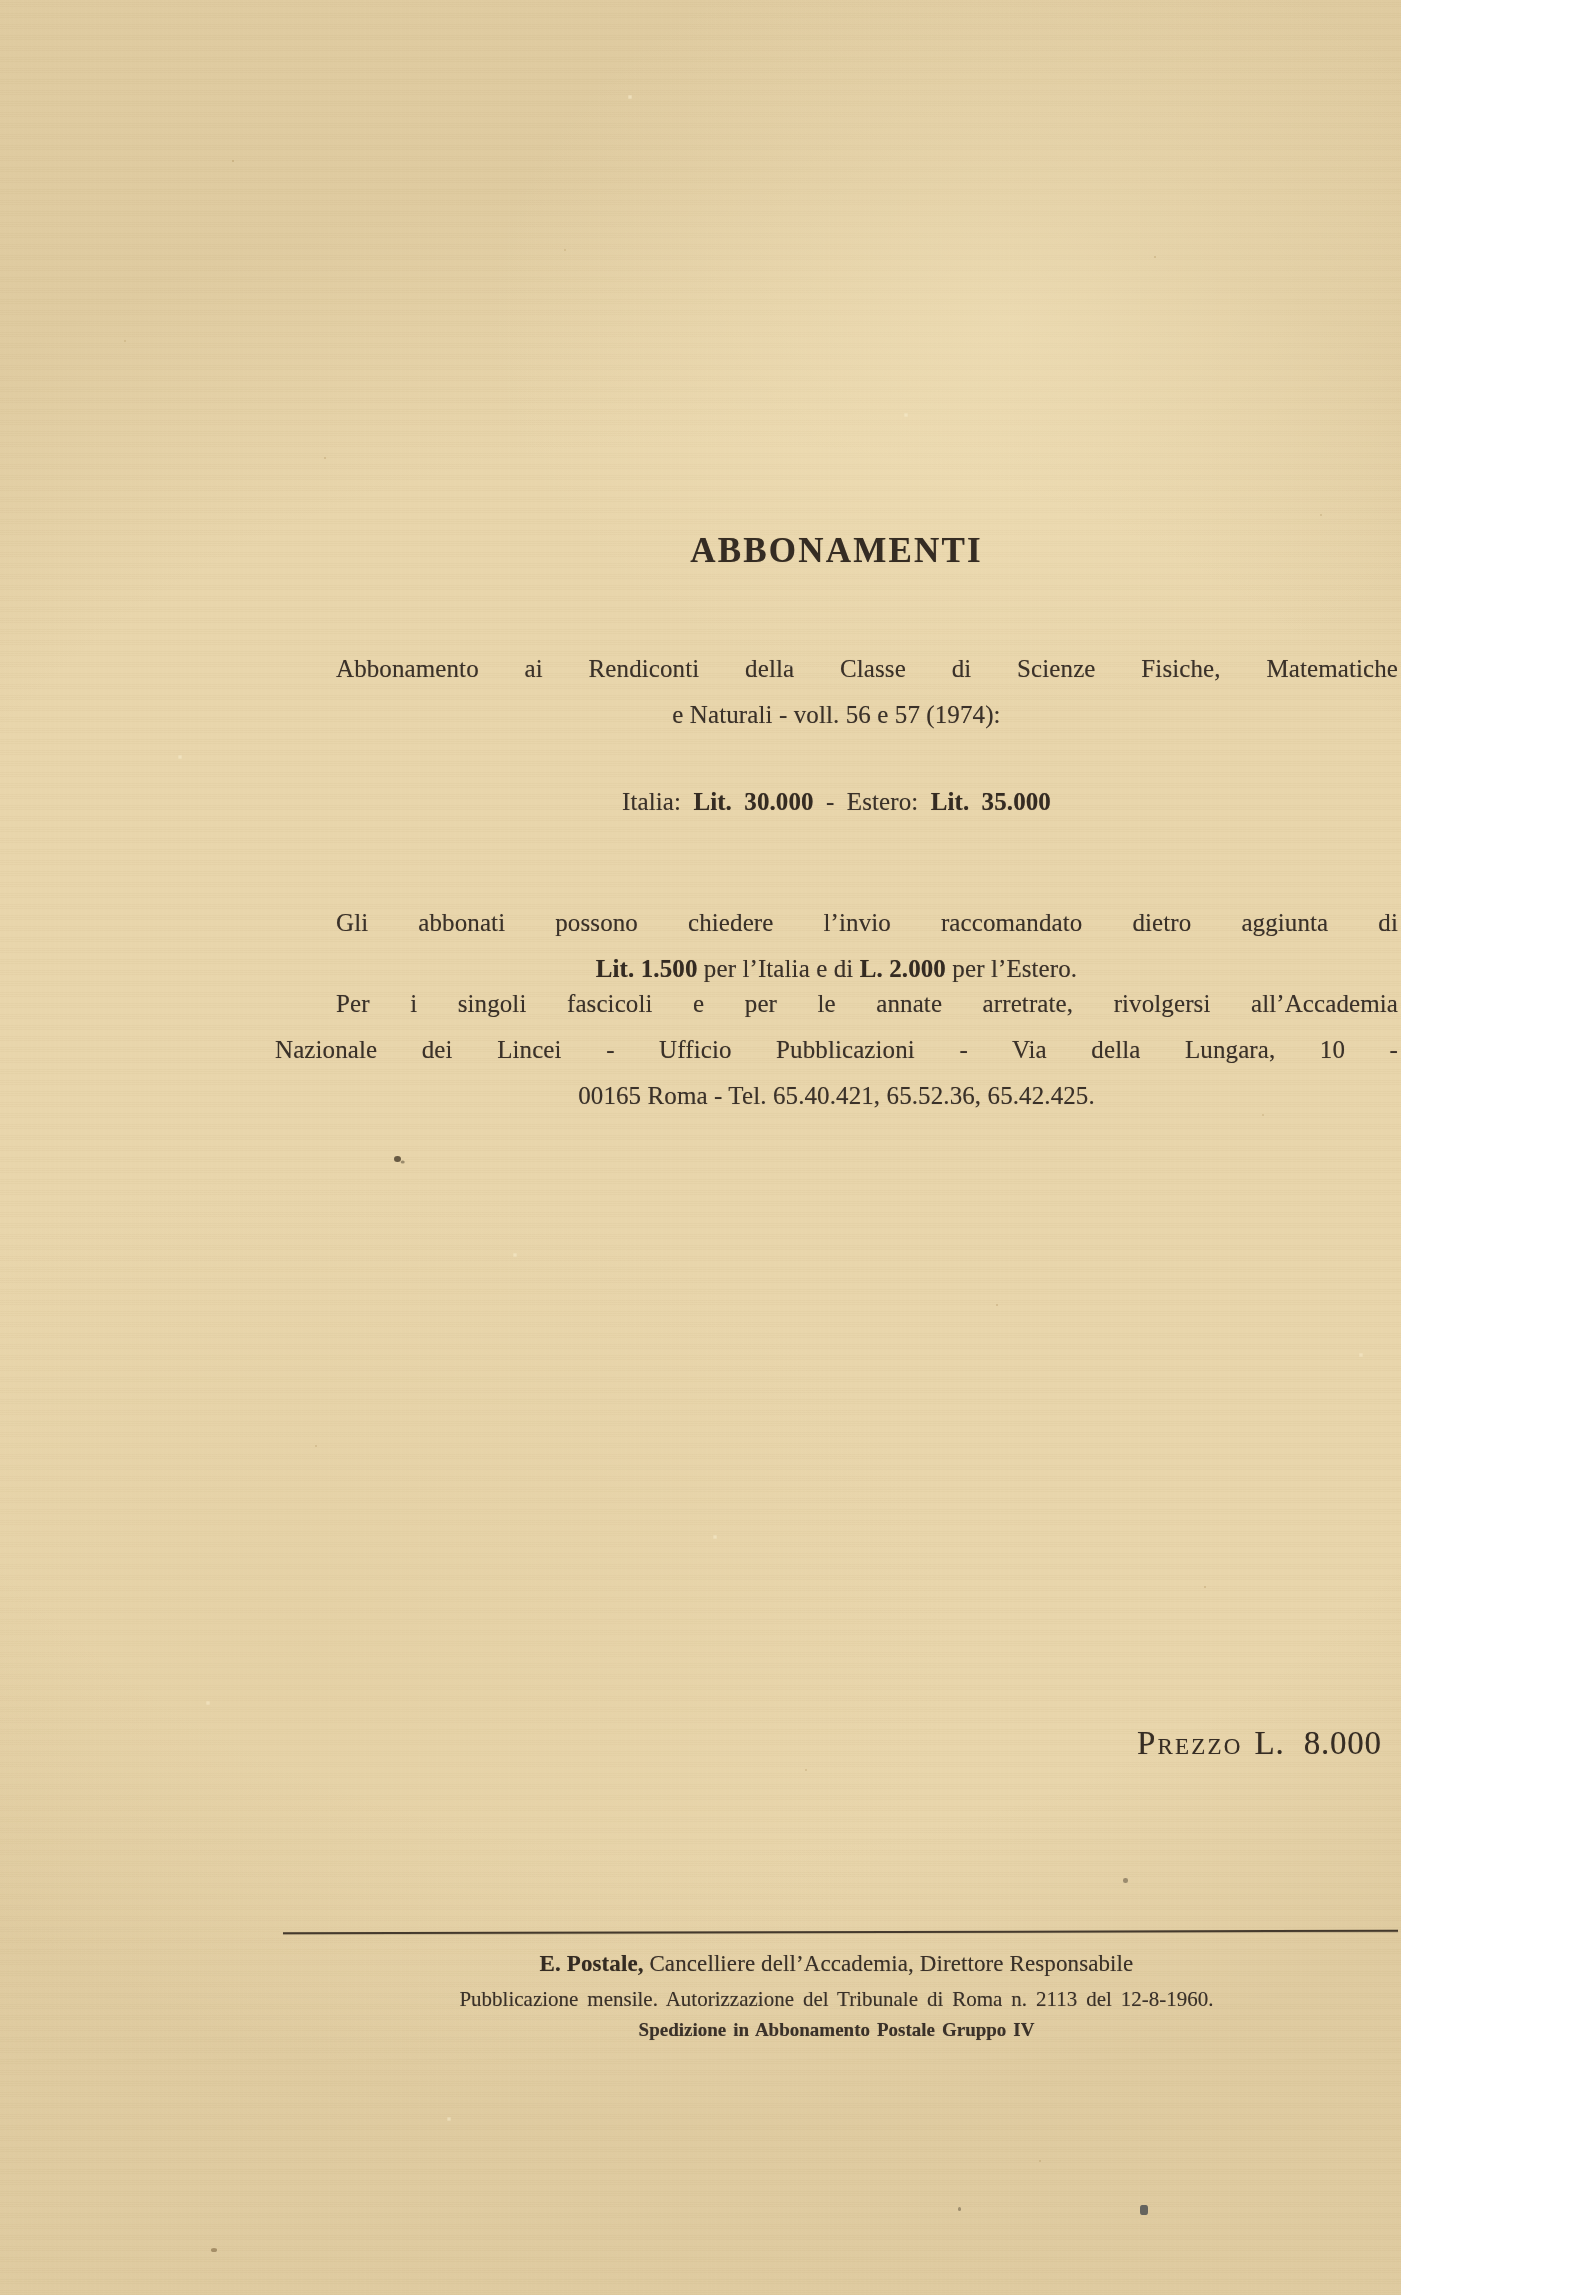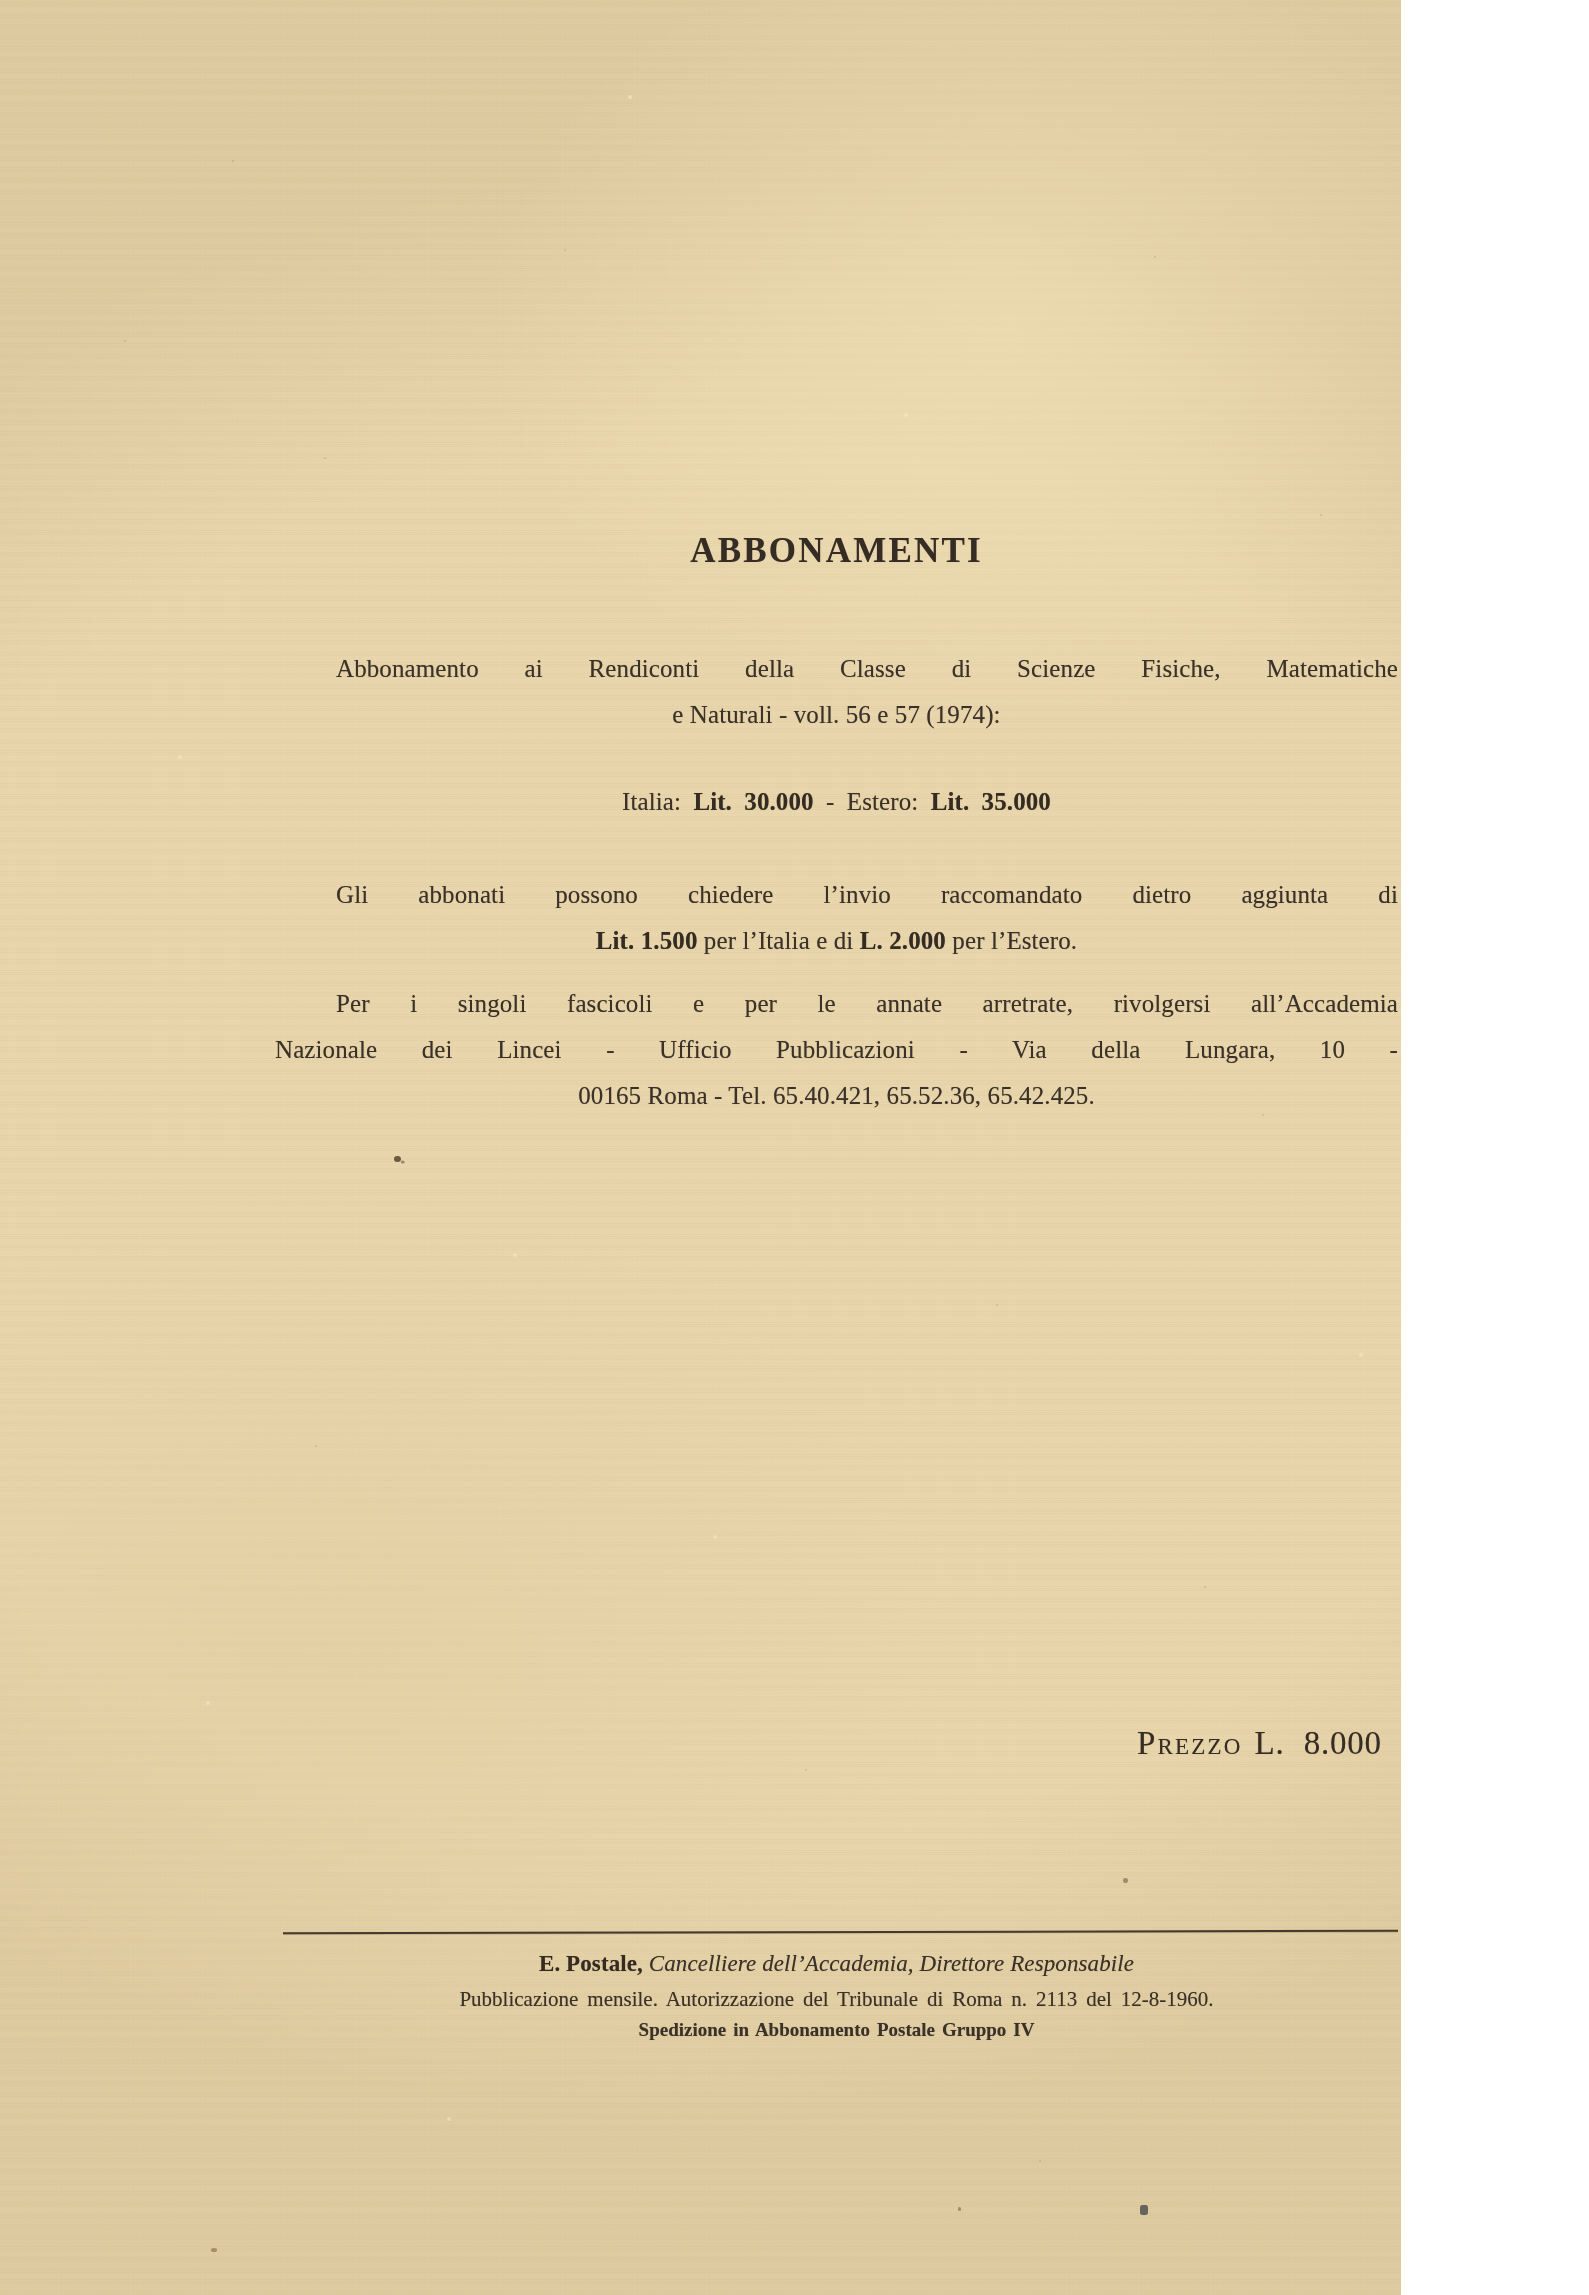--- a/index.html
+++ b/index.html
@@ -43,25 +43,25 @@
     line-height: 46px;
     letter-spacing: 0.1px;
   }
 
   .pline { text-align: center; }
   .pline.just { text-align: justify; text-align-last: justify; }
   .pline.indent { text-indent: 61px; }
   .pline.center { text-align: center; text-align-last: center; }
 
   .b { font-weight: bold; color: #342b22; }
-  .i { font-style: italic; }
+  .i { }
 
   #para-subscription { top: 646px; }
   #para-prices       { top: 779px; word-spacing: 6px; }
-  #para-registered   { top: 872px; }
+  #para-registered   { top: 900px; }
   #para-back-issues  { top: 981px; }
 
   .prezzo {
     top: 1725px;
     text-align: right;
     padding-right: 16.4px;
     box-sizing: border-box;
     font-size: 33px;
     color: #362d24;
   }

